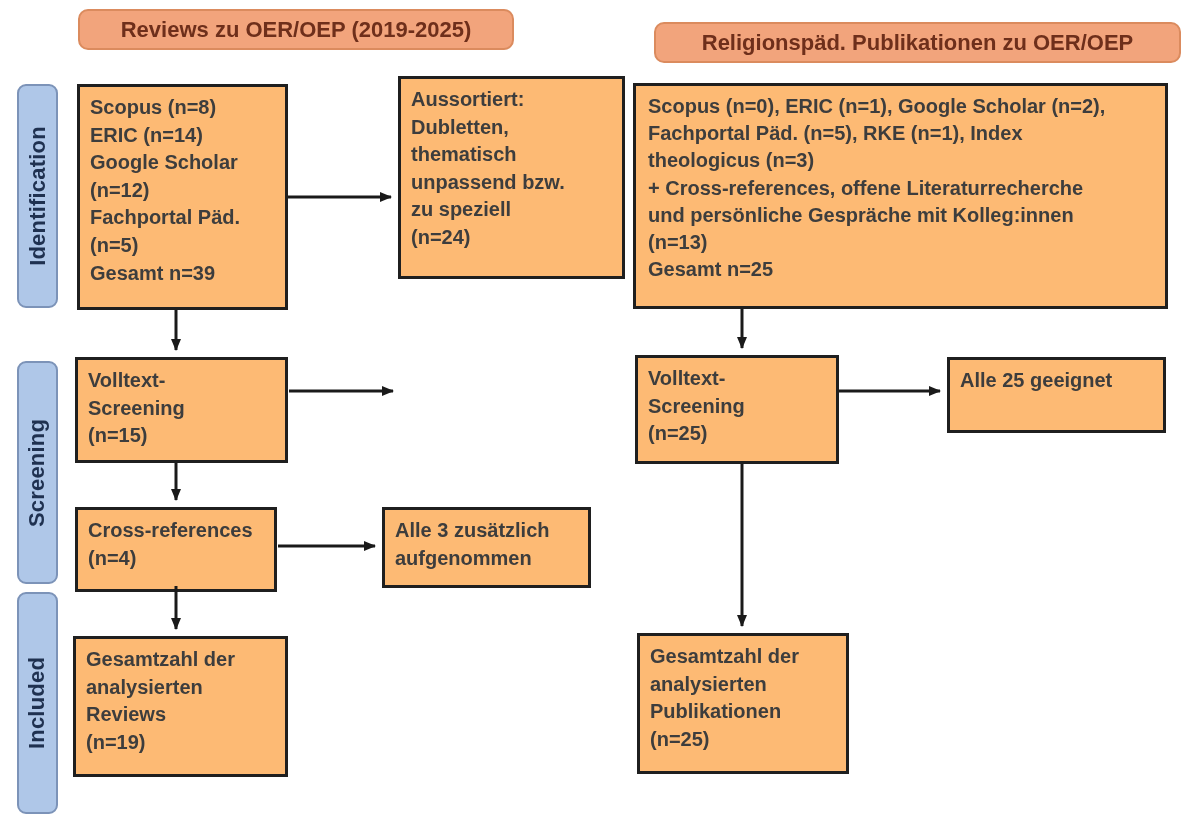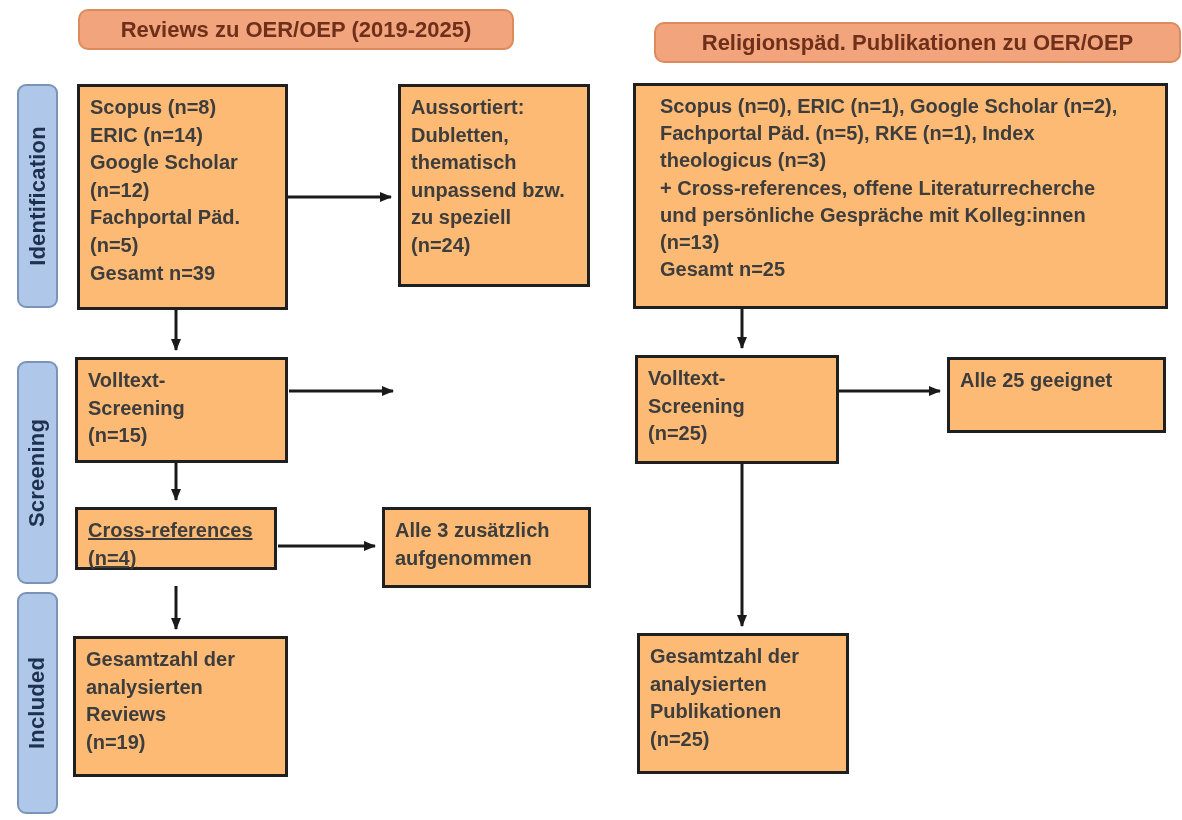--- a/index.html
+++ b/index.html
@@ -43,21 +43,21 @@
     background:#fdba74;
     border:3px solid #1F1F1F;
     box-sizing:border-box;
     padding:7px 10px;
     color:#3D3D3D;
     font-weight:bold;
     font-size:20px;
     line-height:1.38;
     white-space:pre-line;
   }
-  .nbox.wide{padding:7px 24px;line-height:1.36;}
+  .nbox.wide{padding:7px 12px;line-height:1.36;}
   #arrow-layer{
     position:absolute;left:0;top:0;
     pointer-events:none;
   }
   #arrow-layer line{stroke:#1A1A1A;stroke-width:3;}
 </style>
 </head>
 <body>
 
 <div id="canvas">
@@ -75,30 +75,30 @@
     <span>Included</span>
   </div>
 
   <div class="nbox" style="left:77px;top:84px;width:211px;height:226px;">Scopus (n=8)
 ERIC (n=14)
 Google Scholar
 (n=12)
 Fachportal Päd.
 (n=5)
 Gesamt n=39</div>
-  <div class="nbox" style="left:398px;top:84px;width:192px;height:203px;">Aussortiert:
+  <div class="nbox" style="left:398px;top:76px;width:227px;height:203px;">Aussortiert:
 Dubletten,
 thematisch
 unpassend bzw.
 zu speziell
 (n=24)</div>
   <div class="nbox" style="left:75px;top:357px;width:213px;height:106px;">Volltext-
 Screening
 (n=15)</div>
-  <div class="nbox" style="left:75px;top:507px;width:202px;height:63px;text-decoration:underline;">Cross-references
+  <div class="nbox" style="left:75px;top:507px;width:202px;height:85px;">Cross-references
 (n=4)</div>
   <div class="nbox" style="left:382px;top:507px;width:209px;height:81px;">Alle 3 zusätzlich
 aufgenommen</div>
   <div class="nbox" style="left:73px;top:636px;width:215px;height:141px;">Gesamtzahl der
 analysierten
 Reviews
 (n=19)</div>
 
   <div class="nbox wide" style="left:633px;top:83px;width:535px;height:226px;">Scopus (n=0), ERIC (n=1), Google Scholar (n=2),
 Fachportal Päd. (n=5), RKE (n=1), Index

